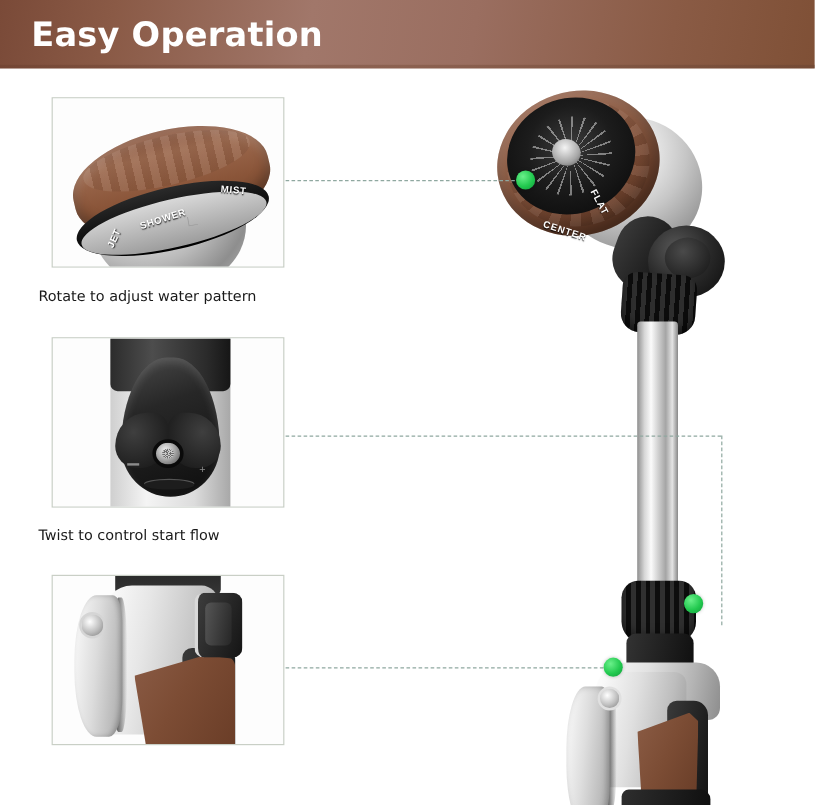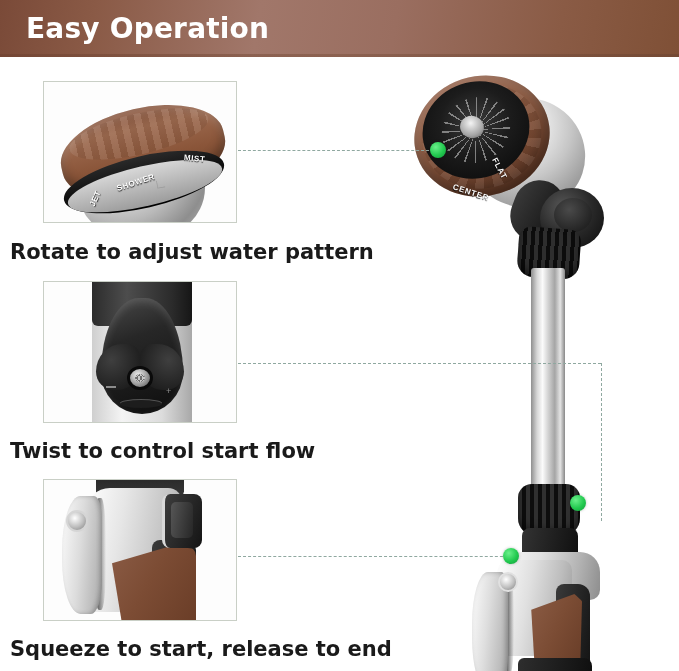--- a/index.html
+++ b/index.html
@@ -41,24 +41,24 @@
   
   .callout-box {
     position: absolute;
     width: 194px; height: 142px;
     border: 1px solid #c9cfc6;
     background: #ffffff;
     overflow: hidden;
   }
   .callout-caption {
     position: absolute;
-    left: 10px;
-    font-size: 21px;
+    left: 32px;
+    font-size: 12px;
     color: #1a1a1a;
-    font-weight: 700;
+    font-weight: 400;
     font-family: "DejaVu Sans", sans-serif;
     white-space: nowrap;
   }
 
   #callout-1 { left: 43px; top: 81px; }
   #caption-1 { top: 240px; }
   #callout-2 { left: 43px; top: 281px; }
   #caption-2 { top: 439px; }
   #callout-3 { left: 43px; top: 479px; }
   #caption-3 { top: 637px; }
@@ -429,21 +429,20 @@
       <div class="c3-neck"></div>
       <div class="c3-body-white"></div>
       <div class="c3-trigger-shadow"></div>
       <div class="c3-trigger"></div>
       <div class="c3-pivot"></div>
       <div class="c3-grip-black"></div>
       <div class="c3-grip-brown"></div>
       <div class="c3-clip"></div>
     </div>
   </div>
-  <div class="callout-caption" id="caption-3">Squeeze to start, release to end</div>
 
   <div id="product">
     <div class="head-silver"></div>
     <div class="head-collar"></div>
     <div class="head-face"></div>
     <div class="head-hub"></div>
     <div class="head-lbl flat">FLAT</div>
     <div class="head-lbl center">CENTER</div>
 
     <div class="head-neck"></div>

